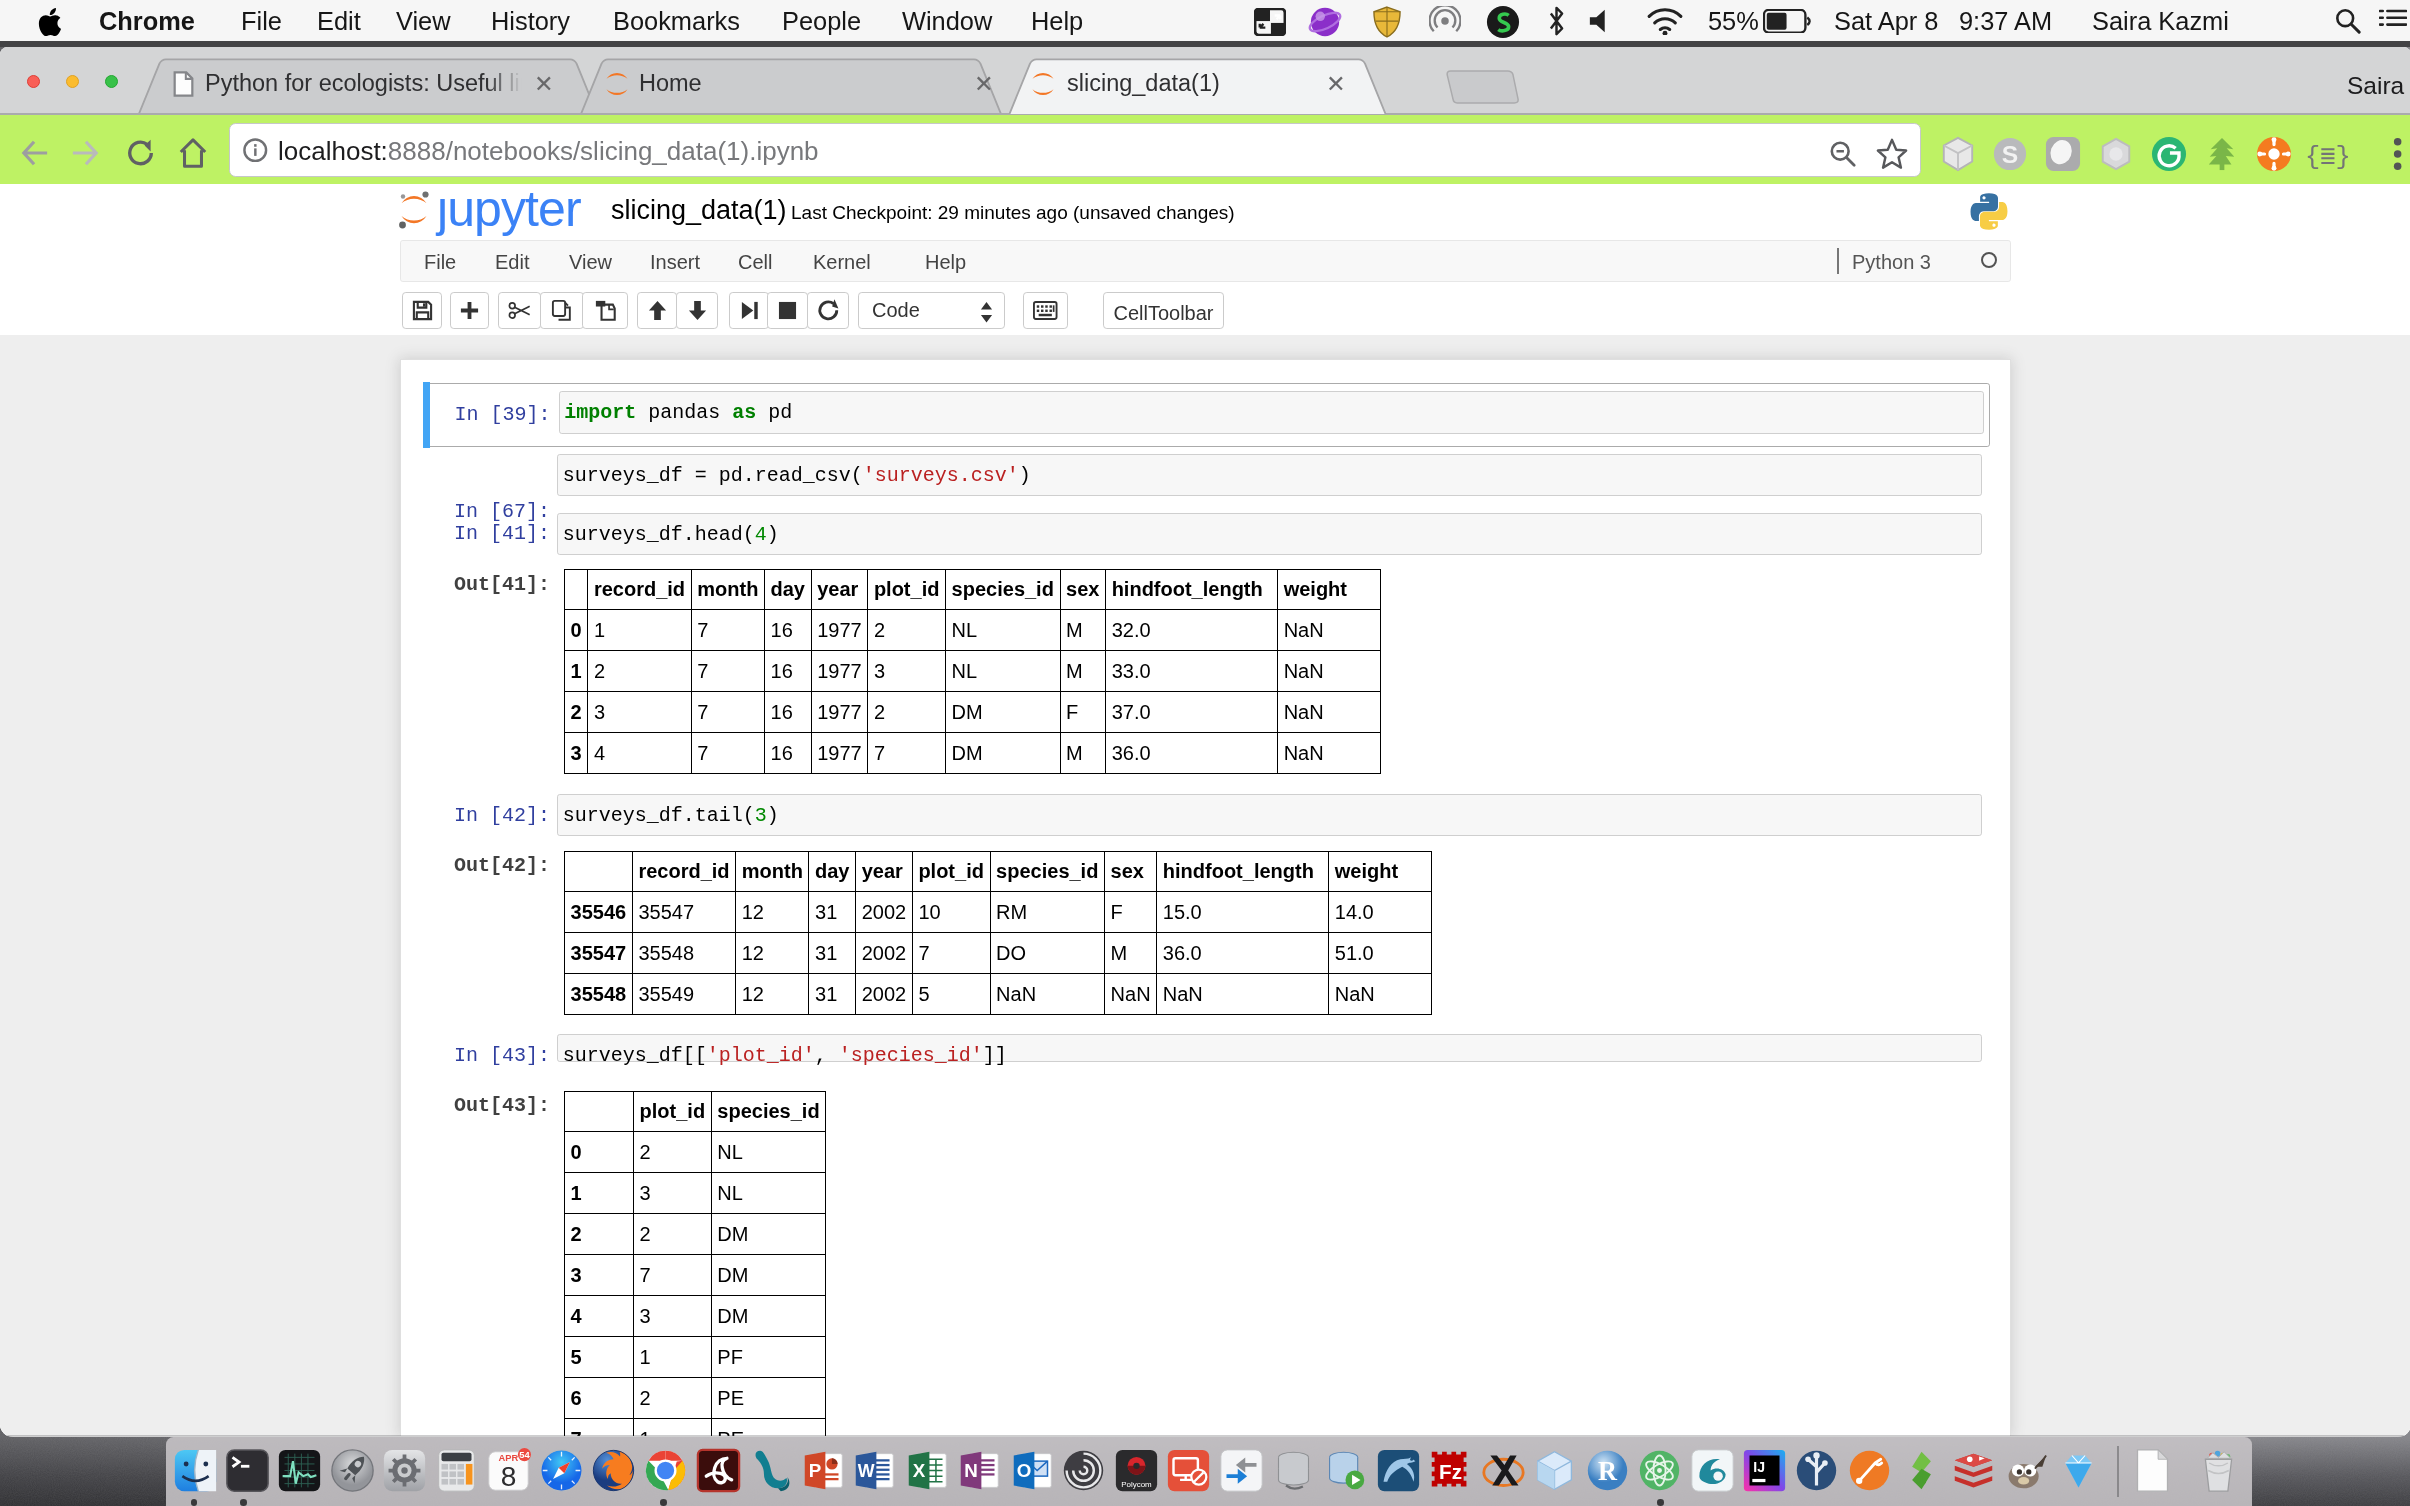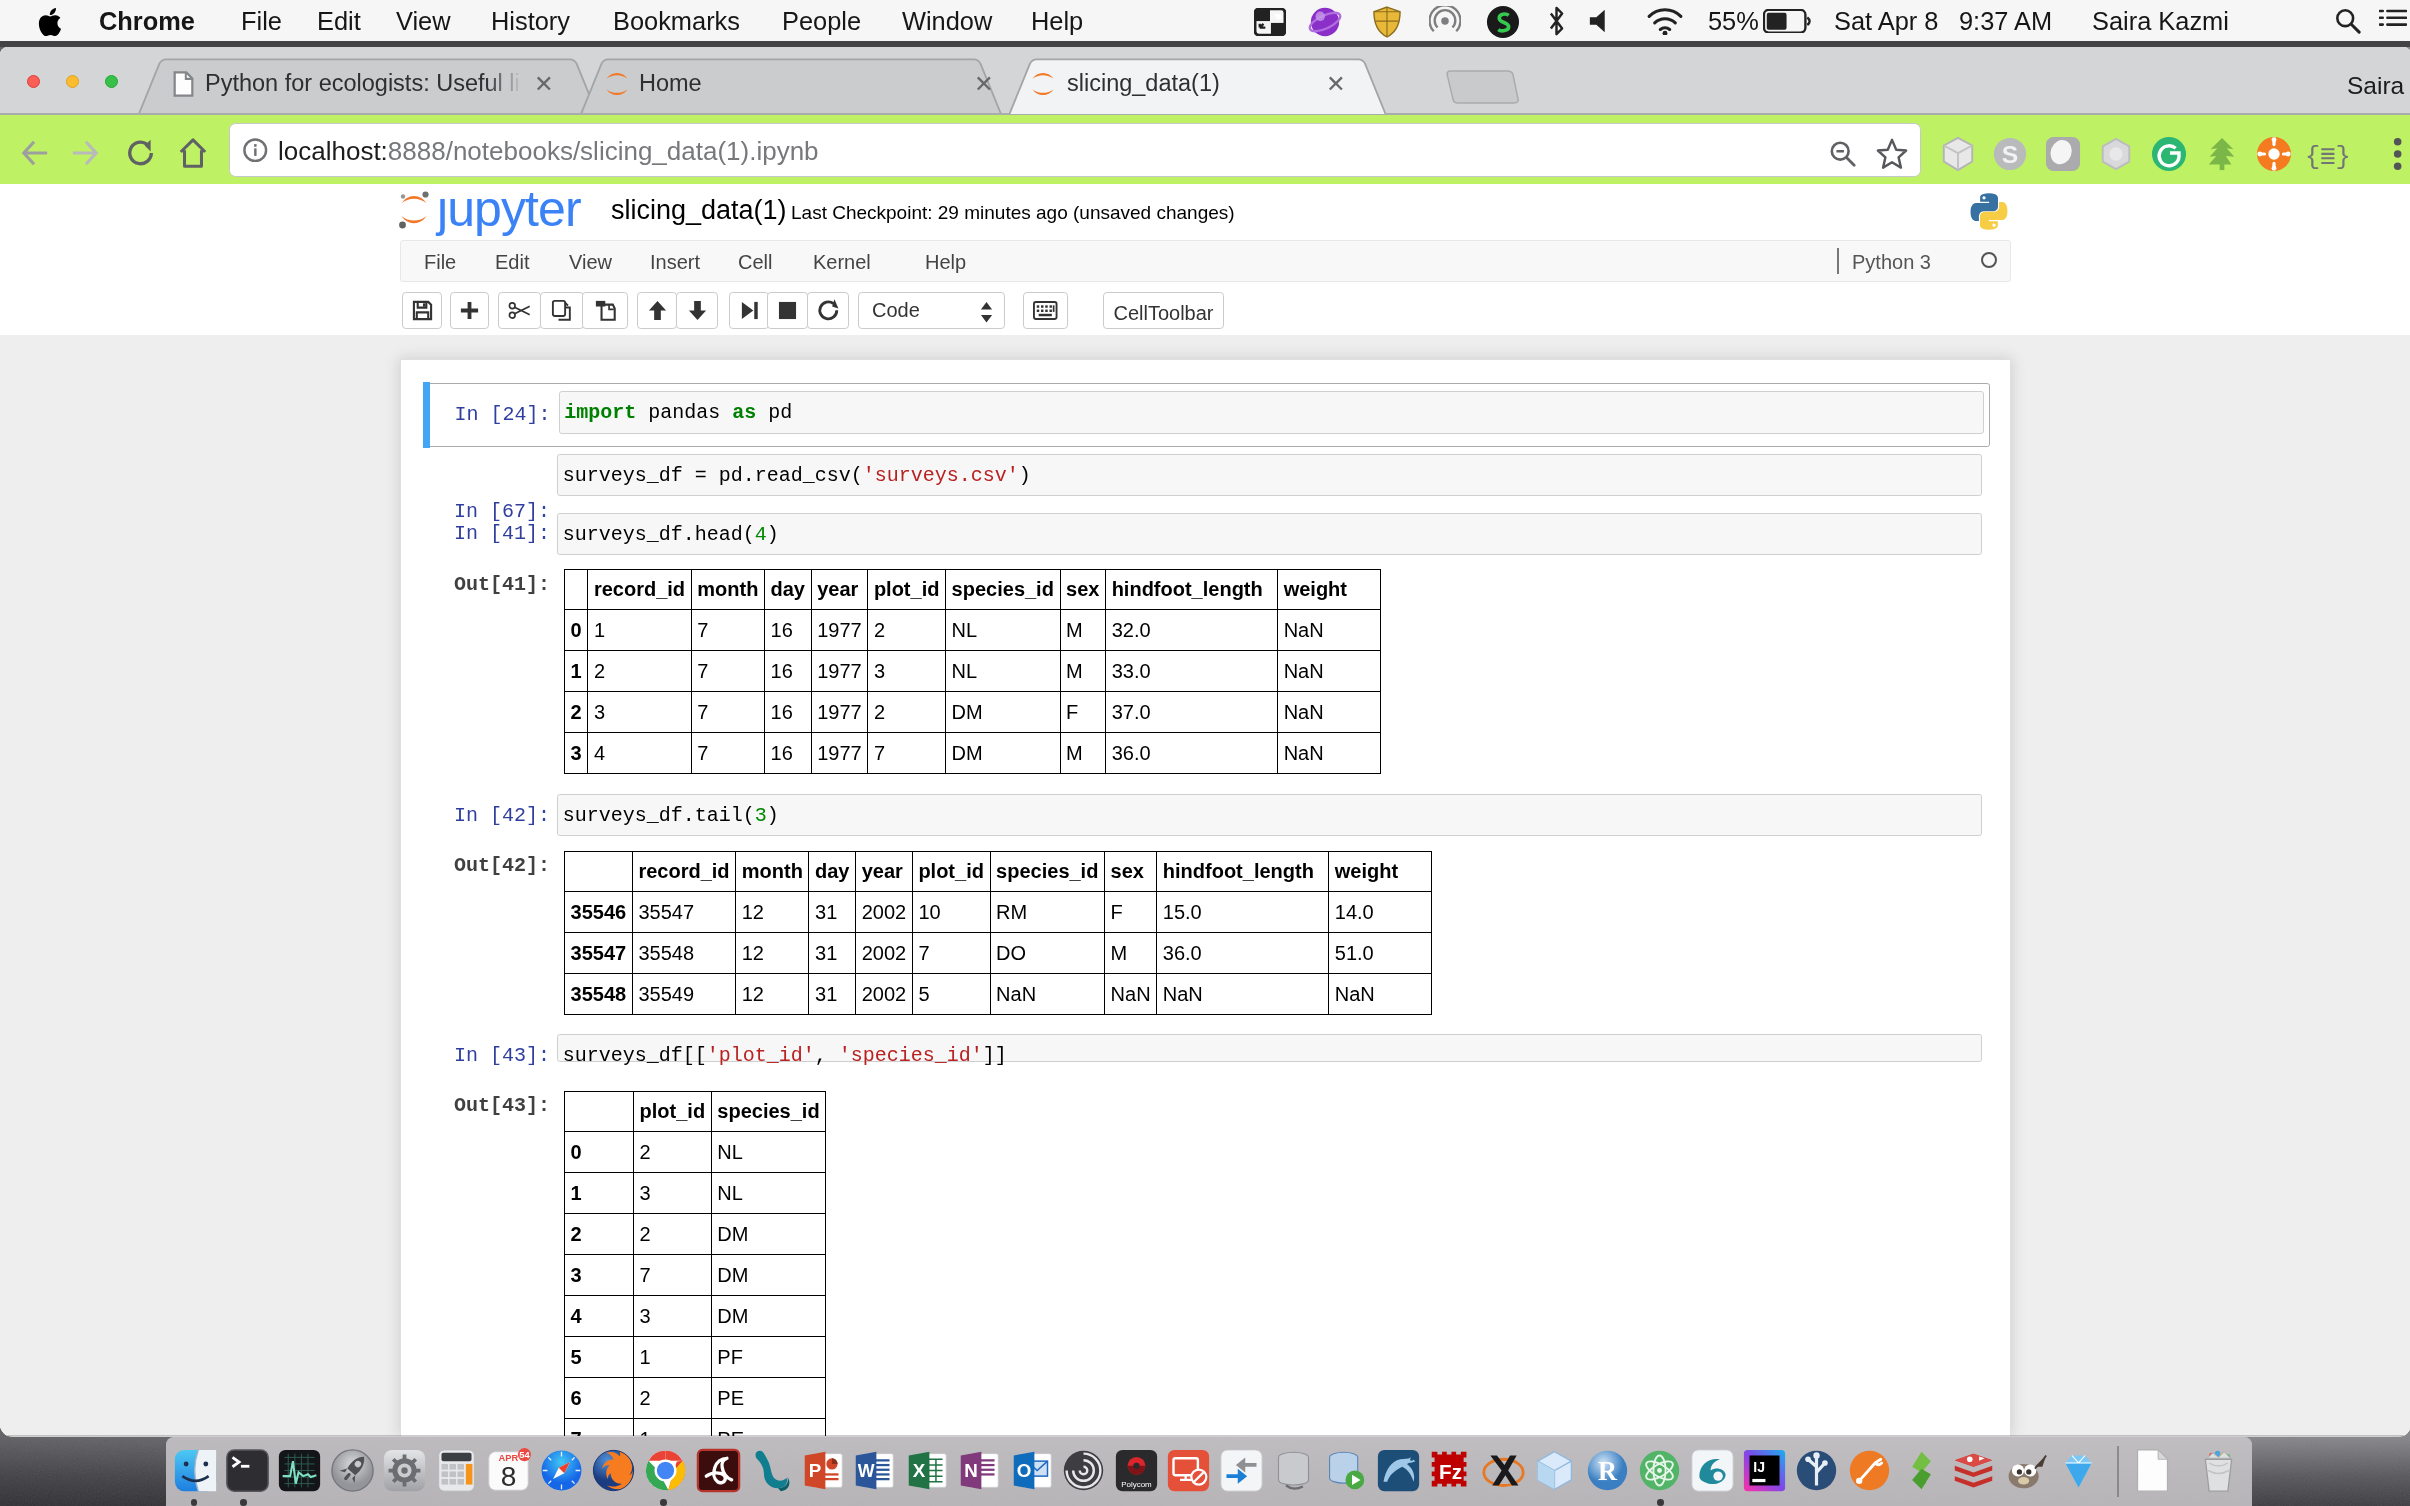--- a/index.html
+++ b/index.html
@@ -318,21 +318,21 @@
       </div>
       <div class="jbtn" style="left:1094px;width:121px;margin-left:9px;">
         <div style="margin-top:5.6px;text-align:center;font-size:20px;color:#333;">CellToolbar</div>
       </div>
     </div>
     <div id="nbbg"></div>
     <div id="nbcontainer">
 
       <div class="abs" style="left:22.6px;top:22.6px;width:1566px;height:64px;border:1.9px solid #ababab;border-radius:2.8px;">
         <div class="abs" style="left:-1.9px;top:-1.9px;width:7.5px;height:66px;background:#42a5f5;"></div>
-        <div class="abs mono inprompt" style="left:30px;top:19px;">In [24]:</div>
+        <div class="abs mono inprompt" style="left:30px;top:19px;">In [39]:</div>
         <div class="inputarea" style="left:134px;top:7.5px;width:1425px;height:43px;">
           <div class="abs mono" style="left:4.7px;top:9.4px;"><span class="kw">import</span> pandas <span class="kw">as</span> pd</div>
         </div>
       </div>
 
       <div class="abs mono inprompt" style="left:53px;top:104px;margin-top:36px;">In [67]:</div>
       <div class="inputarea" style="left:156px;top:94px;width:1425px;height:42px;">
         <div class="abs mono" style="left:4.7px;top:8.5px;">surveys_df = pd.read_csv(<span class="str">'surveys.csv'</span>)</div>
       </div>
 

